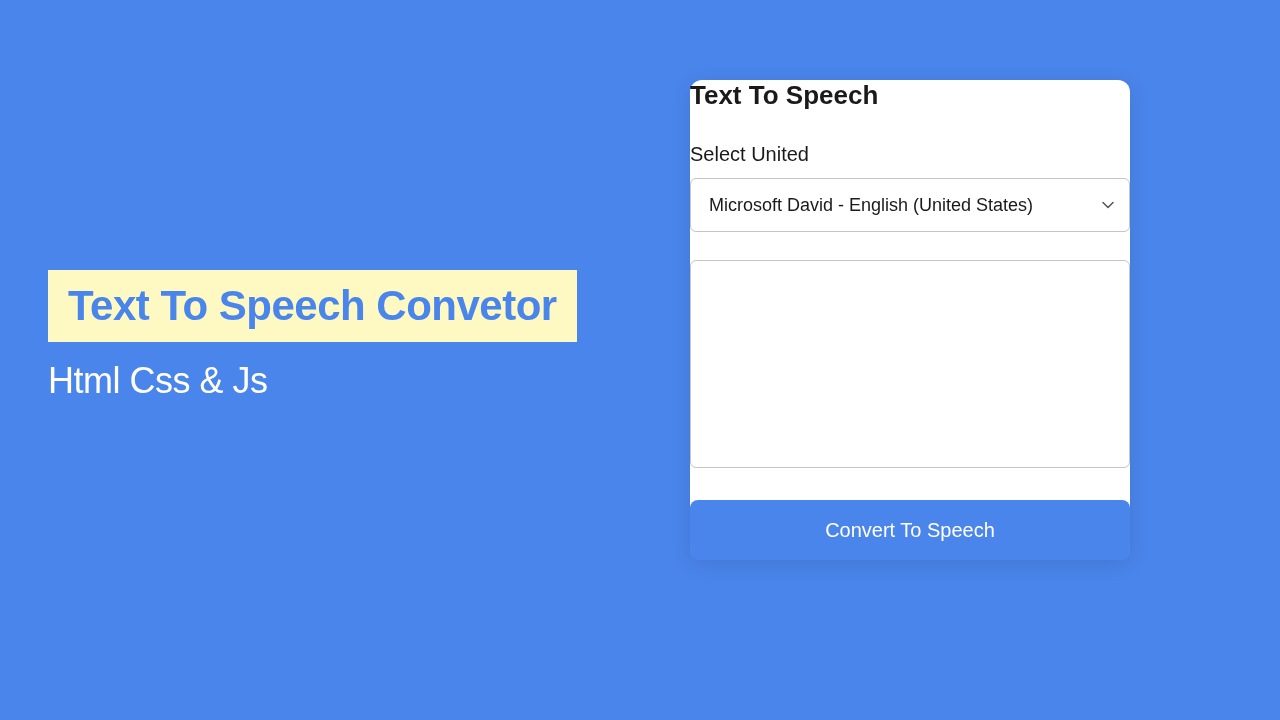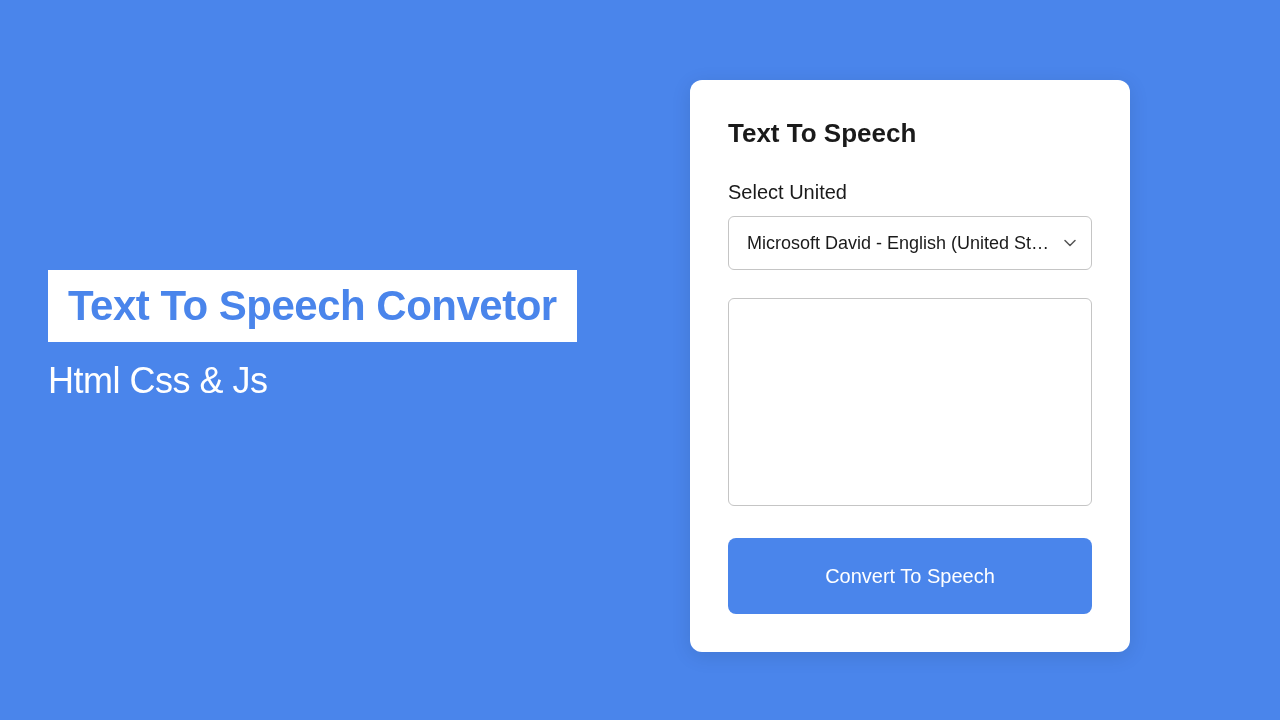--- a/index.html
+++ b/index.html
@@ -17,21 +17,21 @@
       position: relative;
     }
     
     .left-section {
       position: absolute;
       left: 48px;
       top: 270px;
     }
     
     .title-box {
-      background-color: #ffffff;
+      background-color: #fef9c3;
       padding: 12px 20px;
       display: inline-block;
     }
     
     .title-text {
       color: #4a85eb;
       font-size: 42px;
       font-weight: 600;
       letter-spacing: -0.5px;
     }
@@ -44,21 +44,20 @@
       letter-spacing: -0.5px;
     }
     
     .card {
       position: absolute;
       right: 150px;
       top: 80px;
       width: 440px;
       background-color: #ffffff;
       border-radius: 12px;
-      padding: 38px;
       box-shadow: 0 4px 20px rgba(0,0,0,0.1);
     }
     
     .card-title {
       font-size: 26px;
       font-weight: 600;
       color: #1a1a1a;
       margin-bottom: 32px;
     }
     
@@ -112,21 +111,21 @@
       border: 1px solid #c5c5c5;
       border-radius: 6px;
       background-color: #ffffff;
       resize: none;
       font-family: inherit;
       margin-bottom: 28px;
     }
     
     .convert-button {
       width: 100%;
-      height: 76px;
+      height: 60px;
       background-color: #4a85eb;
       color: #ffffff;
       font-size: 20px;
       font-weight: 400;
       border: none;
       border-radius: 8px;
       cursor: pointer;
       font-family: inherit;
     }
   </style>

